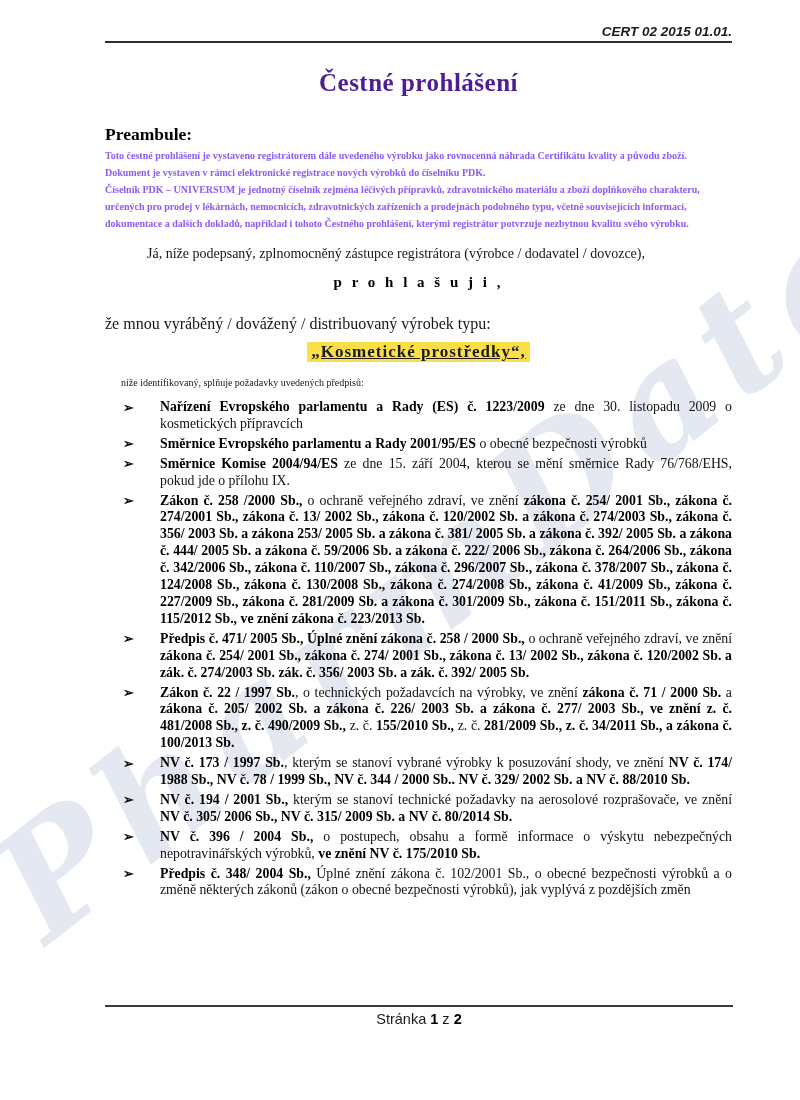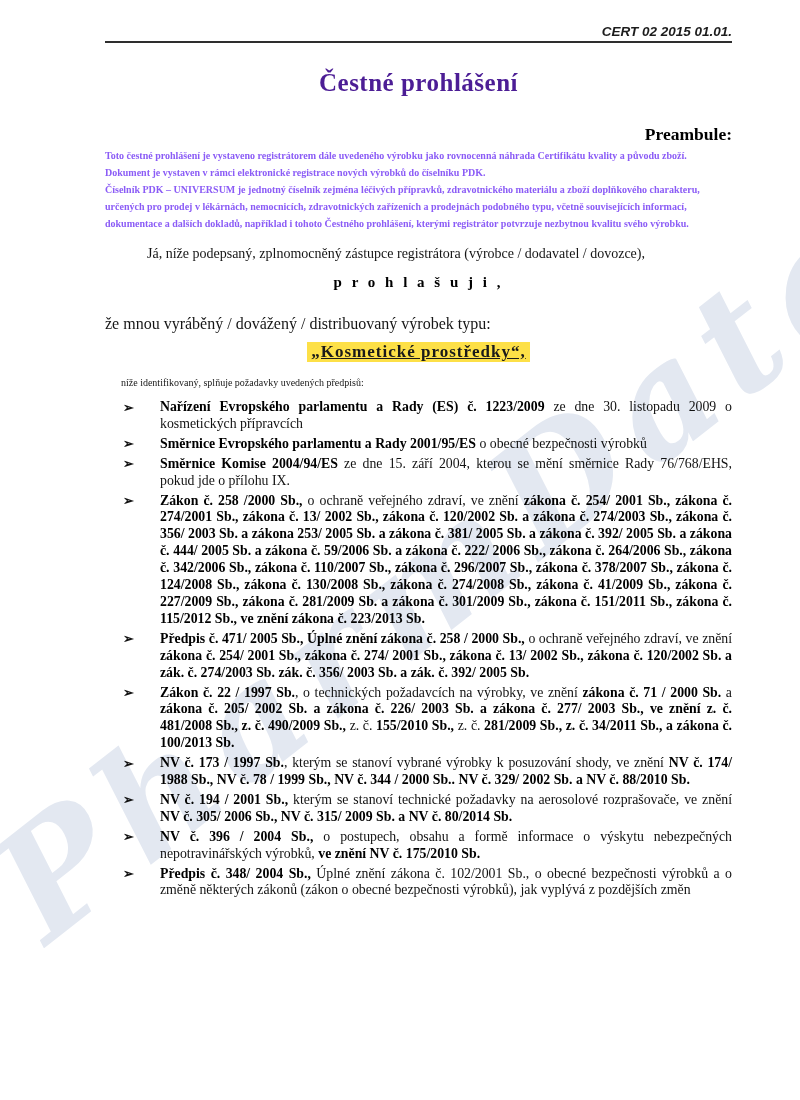--- a/index.html
+++ b/index.html
@@ -61,21 +61,20 @@
     text-align: center;
     font-size: 15px;
     font-weight: bold;
     color: #000;
   }
   .preamble-heading {
     margin: 27px 0 2px 0;
     font-size: 17.5px;
     font-weight: bold;
     color: #000;
-    text-align: right;
   }
   .preamble p {
     margin: 0;
     font-weight: bold;
     font-size: 10px;
     line-height: 17px;
     color: #8b5cf6;
   }
   .intro {
     margin: 13px 0 0 0;
@@ -190,14 +189,15 @@
         <li class="reg"><span class="marker">➢</span><span class="b">Předpis č. 471/ 2005 Sb., Úplné znění zákona č. 258 / 2000 Sb.,</span><span> o ochraně veřejného zdraví, ve znění </span><span class="b">zákona č. 254/ 2001 Sb., zákona č. 274/ 2001 Sb., zákona č. 13/ 2002 Sb., zákona č. 120/2002 Sb. a zák. č. 274/2003 Sb.  zák. č. 356/ 2003 Sb. a zák. č. 392/ 2005 Sb.</span></li>
         <li class="reg"><span class="marker">➢</span><span class="b">Zákon č. 22 / 1997 Sb.</span><span>, o technických požadavcích na výrobky, ve znění </span><span class="b">zákona č. 71 / 2000 Sb.</span><span> a </span><span class="b">zákona č. 205/ 2002 Sb. a zákona č. 226/ 2003 Sb. a zákona č. 277/ 2003 Sb., ve znění z. č. 481/2008 Sb., z. č. 490/2009 Sb.,</span><span> z. č. </span><span class="b">155/2010 Sb.,</span><span> z. č. </span><span class="b">281/2009 Sb., z. č. 34/2011 Sb., a zákona č. 100/2013 Sb.</span></li>
         <li class="reg"><span class="marker">➢</span><span class="b">NV č. 173 / 1997 Sb.</span><span>, kterým se stanoví vybrané výrobky k posuzování shody, ve znění </span><span class="b">NV č. 174/ 1988 Sb., NV č. 78 / 1999 Sb., NV č. 344 / 2000 Sb.. NV č. 329/ 2002 Sb. a NV č. 88/2010 Sb.</span></li>
         <li class="reg"><span class="marker">➢</span><span class="b">NV č. 194 / 2001 Sb.,</span><span> kterým se stanoví technické požadavky na aerosolové rozprašovače, ve znění </span><span class="b">NV č. 305/ 2006 Sb., NV č. 315/ 2009 Sb. a NV č. 80/2014 Sb.</span></li>
         <li class="reg"><span class="marker">➢</span><span class="b">NV č. 396 / 2004 Sb.,</span><span> o postupech, obsahu a formě informace o výskytu nebezpečných nepotravinářských výrobků, </span><span class="b">ve znění NV č. 175/2010 Sb.</span></li>
         <li class="reg"><span class="marker">➢</span><span class="b">Předpis č. 348/ 2004 Sb.,</span><span> Úplné znění zákona č. 102/2001 Sb., o obecné bezpečnosti výrobků a o změně některých zákonů (zákon o obecné bezpečnosti výrobků), jak vyplývá z pozdějších změn</span></li>
       </ul>
 
   </div>
 
+  <div class="page-footer"><span>Stránka </span><span class="b">1</span><span> z </span><span class="b">2</span></div>
 
 </div>
 
 </body></html>

